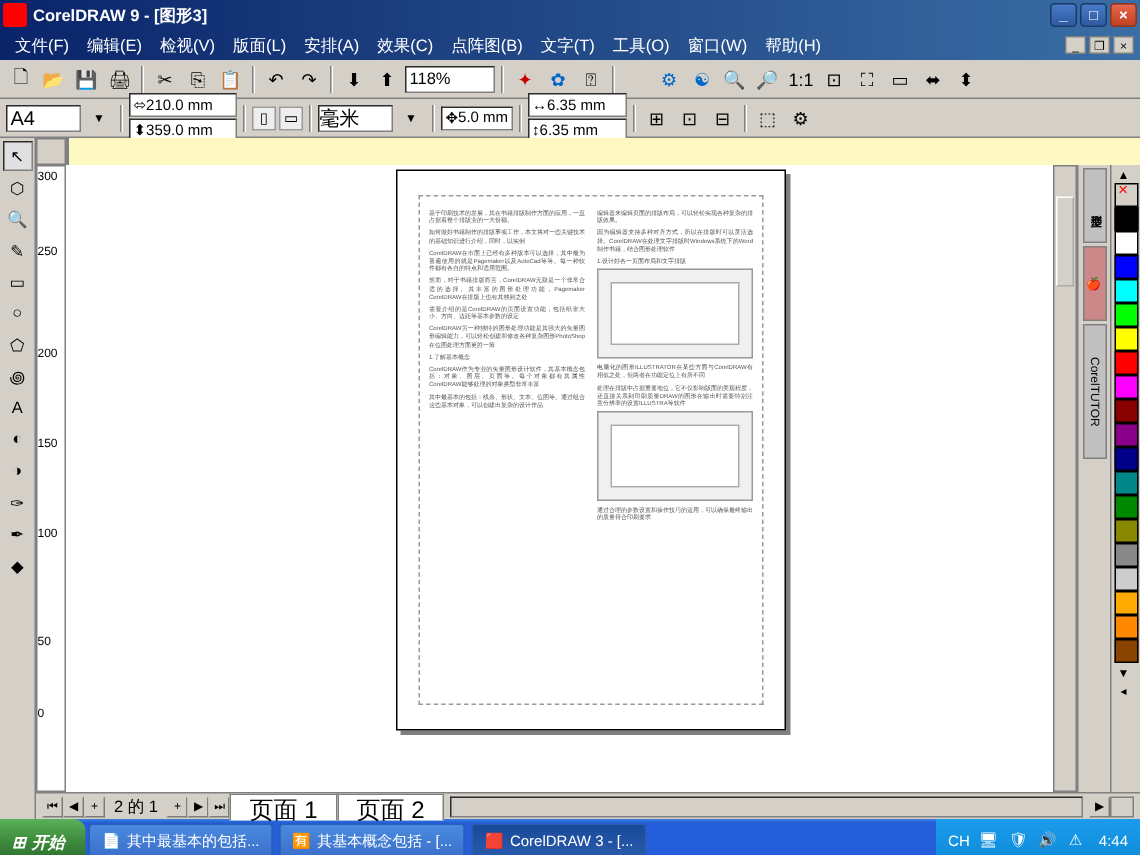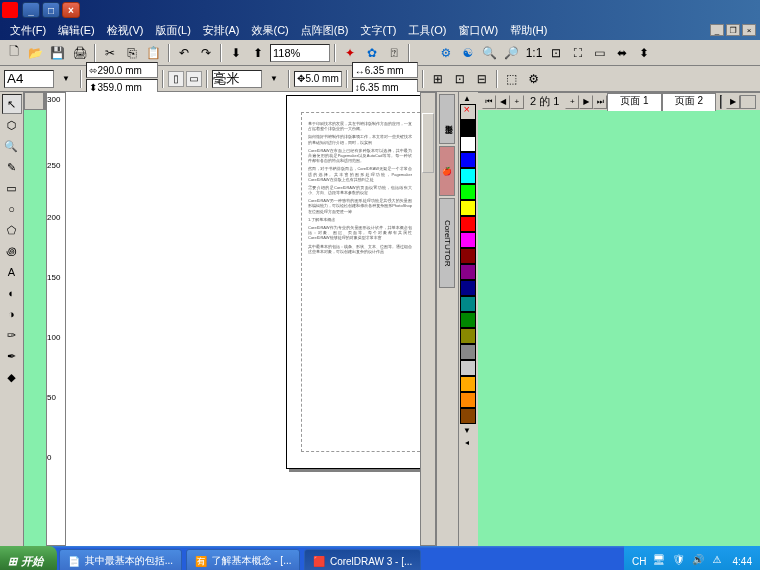--- a/index.html
+++ b/index.html
@@ -27,21 +27,21 @@
 .spinbox { display: flex; align-items: center; border: 1px inset #808080; background: #fff; height: 16px; font-size: 10px; padding: 0 2px; }
 .dim-stack { display: flex; flex-direction: column; gap: 1px; }
 .unit-combo { width: 50px; height: 18px; border: 1px inset #808080; background: #fff; }
 .small-icon { width: 16px; height: 16px; display: flex; align-items: center; justify-content: center; font-size: 10px; border: 1px solid #999; background: #eee; }
 
 .workarea { display: flex; height: 454px; }
 .toolbox { width: 24px; background: #d4d0c8; border-right: 1px solid #808080; display: flex; flex-direction: column; padding: 2px 0; }
 .tool { width: 20px; height: 20px; margin: 0 auto 1px; border: 1px solid transparent; display: flex; align-items: center; justify-content: center; cursor: pointer; font-size: 11px; }
 .tool.active { border: 1px inset #808080; background: #e0e0e0; }
 
-.canvas-container { flex: 1; display: flex; flex-direction: row; background: #86efac; }
+.canvas-container { flex: 1; display: flex; flex-direction: column; background: #fef9c3; }
 .ruler-corner { width: 20px; height: 18px; background: #d4d0c8; border: 1px solid #808080; }
 .ruler-h { height: 18px; background: #fff; border: 1px solid #808080; position: relative; overflow: hidden; font-size: 8px; }
 .ruler-h-wrap { display: flex; }
 .ruler-v { width: 20px; background: #fff; border: 1px solid #808080; position: relative; overflow: hidden; font-size: 8px; }
 .ruler-tick { position: absolute; font-size: 8px; color: #000; }
 .canvas-scroll { flex: 1; display: flex; }
 .canvas { flex: 1; background: #fff; position: relative; overflow: hidden; }
 .page-shadow { position: absolute; left: 223px; top: 6px; width: 260px; height: 374px; background: #808080; }
 .page { position: absolute; left: 220px; top: 3px; width: 260px; height: 374px; background: #fff; border: 1px solid #000; padding: 16px 14px; }
 .page-content { display: flex; gap: 8px; font-size: 4px; line-height: 1.3; color: #555; border: 1px dashed #999; padding: 8px 6px; height: 100%; }
@@ -53,21 +53,21 @@
 .scroll-thumb { width: 12px; height: 60px; background: #d4d0c8; border: 1px outset #fff; margin: 20px auto; }
 
 .right-panels { width: 22px; background: #d4d0c8; border-left: 1px solid #808080; display: flex; flex-direction: column; align-items: center; padding: 2px 0; gap: 2px; }
 .panel-tab { width: 16px; height: 50px; background: #c0c0c0; border: 1px solid #808080; writing-mode: vertical-rl; font-size: 8px; display: flex; align-items: center; justify-content: center; cursor: pointer; }
 .color-palette { width: 20px; background: #d4d0c8; border-left: 1px solid #808080; display: flex; flex-direction: column; }
 .swatch { width: 16px; height: 16px; border: 1px solid #000; margin: 0 auto 0; cursor: pointer; }
 .palette-arrow { width: 16px; height: 12px; display: flex; align-items: center; justify-content: center; font-size: 8px; cursor: pointer; }
 
 .page-nav { height: 18px; background: #d4d0c8; border-top: 1px solid #808080; display: flex; align-items: center; font-size: 11px; padding: 0 4px; }
 .page-nav .navbtn { width: 14px; height: 14px; border: 1px outset #d4d0c8; background: #d4d0c8; display: flex; align-items: center; justify-content: center; cursor: pointer; font-size: 8px; }
-.page-nav .pagetab { height: 18px; padding: 0 12px; background: #fff; border: 1px solid #808080; border-bottom: none; font-size: 10px; cursor: pointer; }
+.page-nav .pagetab { height: 18px; padding: 0 12px; background: #fff; border: 1px solid #808080; border-bottom: none; font-size: 16px; cursor: pointer; }
 .hscroll { flex: 1; height: 14px; background: #d4d0c8; border: 1px inset #808080; margin: 0 4px; }
 
 .statusbar { height: 18px; background: #d4d0c8; border-top: 1px solid #808080; display: flex; align-items: center; font-size: 10px; padding: 0 6px; }
 .statusbar .coords { width: 80px; }
 .statusbar .langbar { width: 80px; height: 14px; border: 1px solid #808080; display: flex; align-items: center; padding: 0 2px; gap: 2px; font-size: 9px; background: #e8e8e8; }
 .fill-stroke { margin-left: auto; display: flex; flex-direction: column; font-size: 9px; margin-right: 10px; }
 .no-fill { width: 16px; height: 16px; border: 1px solid #000; position: relative; margin-left: 4px; }
 .no-fill::after { content: ""; position: absolute; left: 0; top: 50%; width: 100%; border-top: 1px solid #f00; transform: rotate(45deg); }
 
 .taskbar { height: 30px; background: linear-gradient(to bottom, #3a81d8, #245edb 8%, #245edb 92%, #1941a5); display: flex; align-items: center; color: #fff; font-size: 11px; }
@@ -75,20 +75,23 @@
 .taskbtn { height: 24px; padding: 0 8px; margin: 0 2px; background: linear-gradient(to bottom, #4a8ae0, #3a6ec8); border: 1px solid #2a5eb0; border-radius: 3px; display: flex; align-items: center; gap: 4px; cursor: pointer; font-size: 10px; max-width: 140px; overflow: hidden; white-space: nowrap; }
 .taskbtn.active { background: linear-gradient(to bottom, #1a4a9a, #2a5aac); }
 .systray { margin-left: auto; height: 30px; padding: 0 8px; background: linear-gradient(to bottom, #1c9bec, #0d8bd8); display: flex; align-items: center; gap: 6px; font-size: 10px; }
 .tray-icon { width: 14px; height: 14px; }
 </style>
 </head>
 <body>
 
 <div class="titlebar">
   <div class="logo"></div>
+  <div class="title">
+    <span>CorelDRAW 9</span> - <span>[图形3]</span>
+  </div>
   <div class="window-controls">
     <div class="winbtn">_</div>
     <div class="winbtn">□</div>
     <div class="winbtn close">×</div>
   </div>
 </div>
 
 <div class="menubar">
   <span class="menuitem">文件(F)</span>
   <span class="menuitem">编辑(E)</span>
@@ -142,21 +145,21 @@
   <div class="tbtn">⬍</div>
 </div>
 
 <div class="propbar">
   <input class="paper-combo" value="A4" style="">
   <div class="tbtn" style="font-size:8px">▼</div>
   <div class="tsep"></div>
   <div class="dim-stack">
     <div class="spinbox" style="width:72px">
         <span>⬄</span> 
-        <span>290.0 mm</span>
+        <span>210.0 mm</span>
       </div>
     <div class="spinbox" style="width:72px">
         <span>⬍</span> 
         <span>359.0 mm</span>
       </div>
   </div>
   <div class="tsep"></div>
   <div class="small-icon">▯</div>
   <div class="small-icon">▭</div>
   <div class="tsep"></div>
@@ -219,25 +222,25 @@
         
         
         
         
         
       </div>
     </div>
     <div class="canvas-scroll">
       <div class="ruler-v">
         <span class="ruler-tick" style="top:2px">300</span>
-        <span class="ruler-tick" style="top:68px">250</span>
+        <span class="ruler-tick" style="top:52px">250</span>
         <span class="ruler-tick" style="top:120px">200</span>
         <span class="ruler-tick" style="top:180px">150</span>
         <span class="ruler-tick" style="top:240px">100</span>
-        <span class="ruler-tick" style="top:300px">50</span>
+        <span class="ruler-tick" style="top:312px">50</span>
         <span class="ruler-tick" style="top:360px">0</span>
       </div>
       <div class="canvas">
         <div class="page-shadow"></div>
         <div class="page">
           <div class="page-content">
             <div class="page-col">
               <p>基于印刷技术的发展，其在书籍排版制作方面的应用，一直占据着整个排版业的一大份额。</p>
               <p>如何做好书籍制作的排版事项工作，本文将对一些关键技术的基础知识进行介绍，同时，以实例</p>
               <p>CorelDRAW在市面上已经有多种版本可以选择，其中最为普遍使用的就是Pagemaker以及AutoCad等等。每一种软件都有各自的特点和适用范围。</p>
@@ -324,21 +327,21 @@
   <div class="startbtn">
     <span style="color:#fff">⊞</span>
     <span>开始</span>
   </div>
   <div class="taskbtn">
     <span>📄</span>
     <span>其中最基本的包括...</span>
   </div>
   <div class="taskbtn">
     <span>🈶</span>
-    <span>了解基本概念 - [...</span>
+    <span>其基本概念包括 - [...</span>
   </div>
   <div class="taskbtn active">
     <span>🟥</span>
     <span>CorelDRAW 3 - [...</span>
   </div>
   <div class="systray">
     <span>CH</span>
     <span class="tray-icon">🖥</span>
     <span class="tray-icon">🛡</span>
     <span class="tray-icon">🔊</span>

